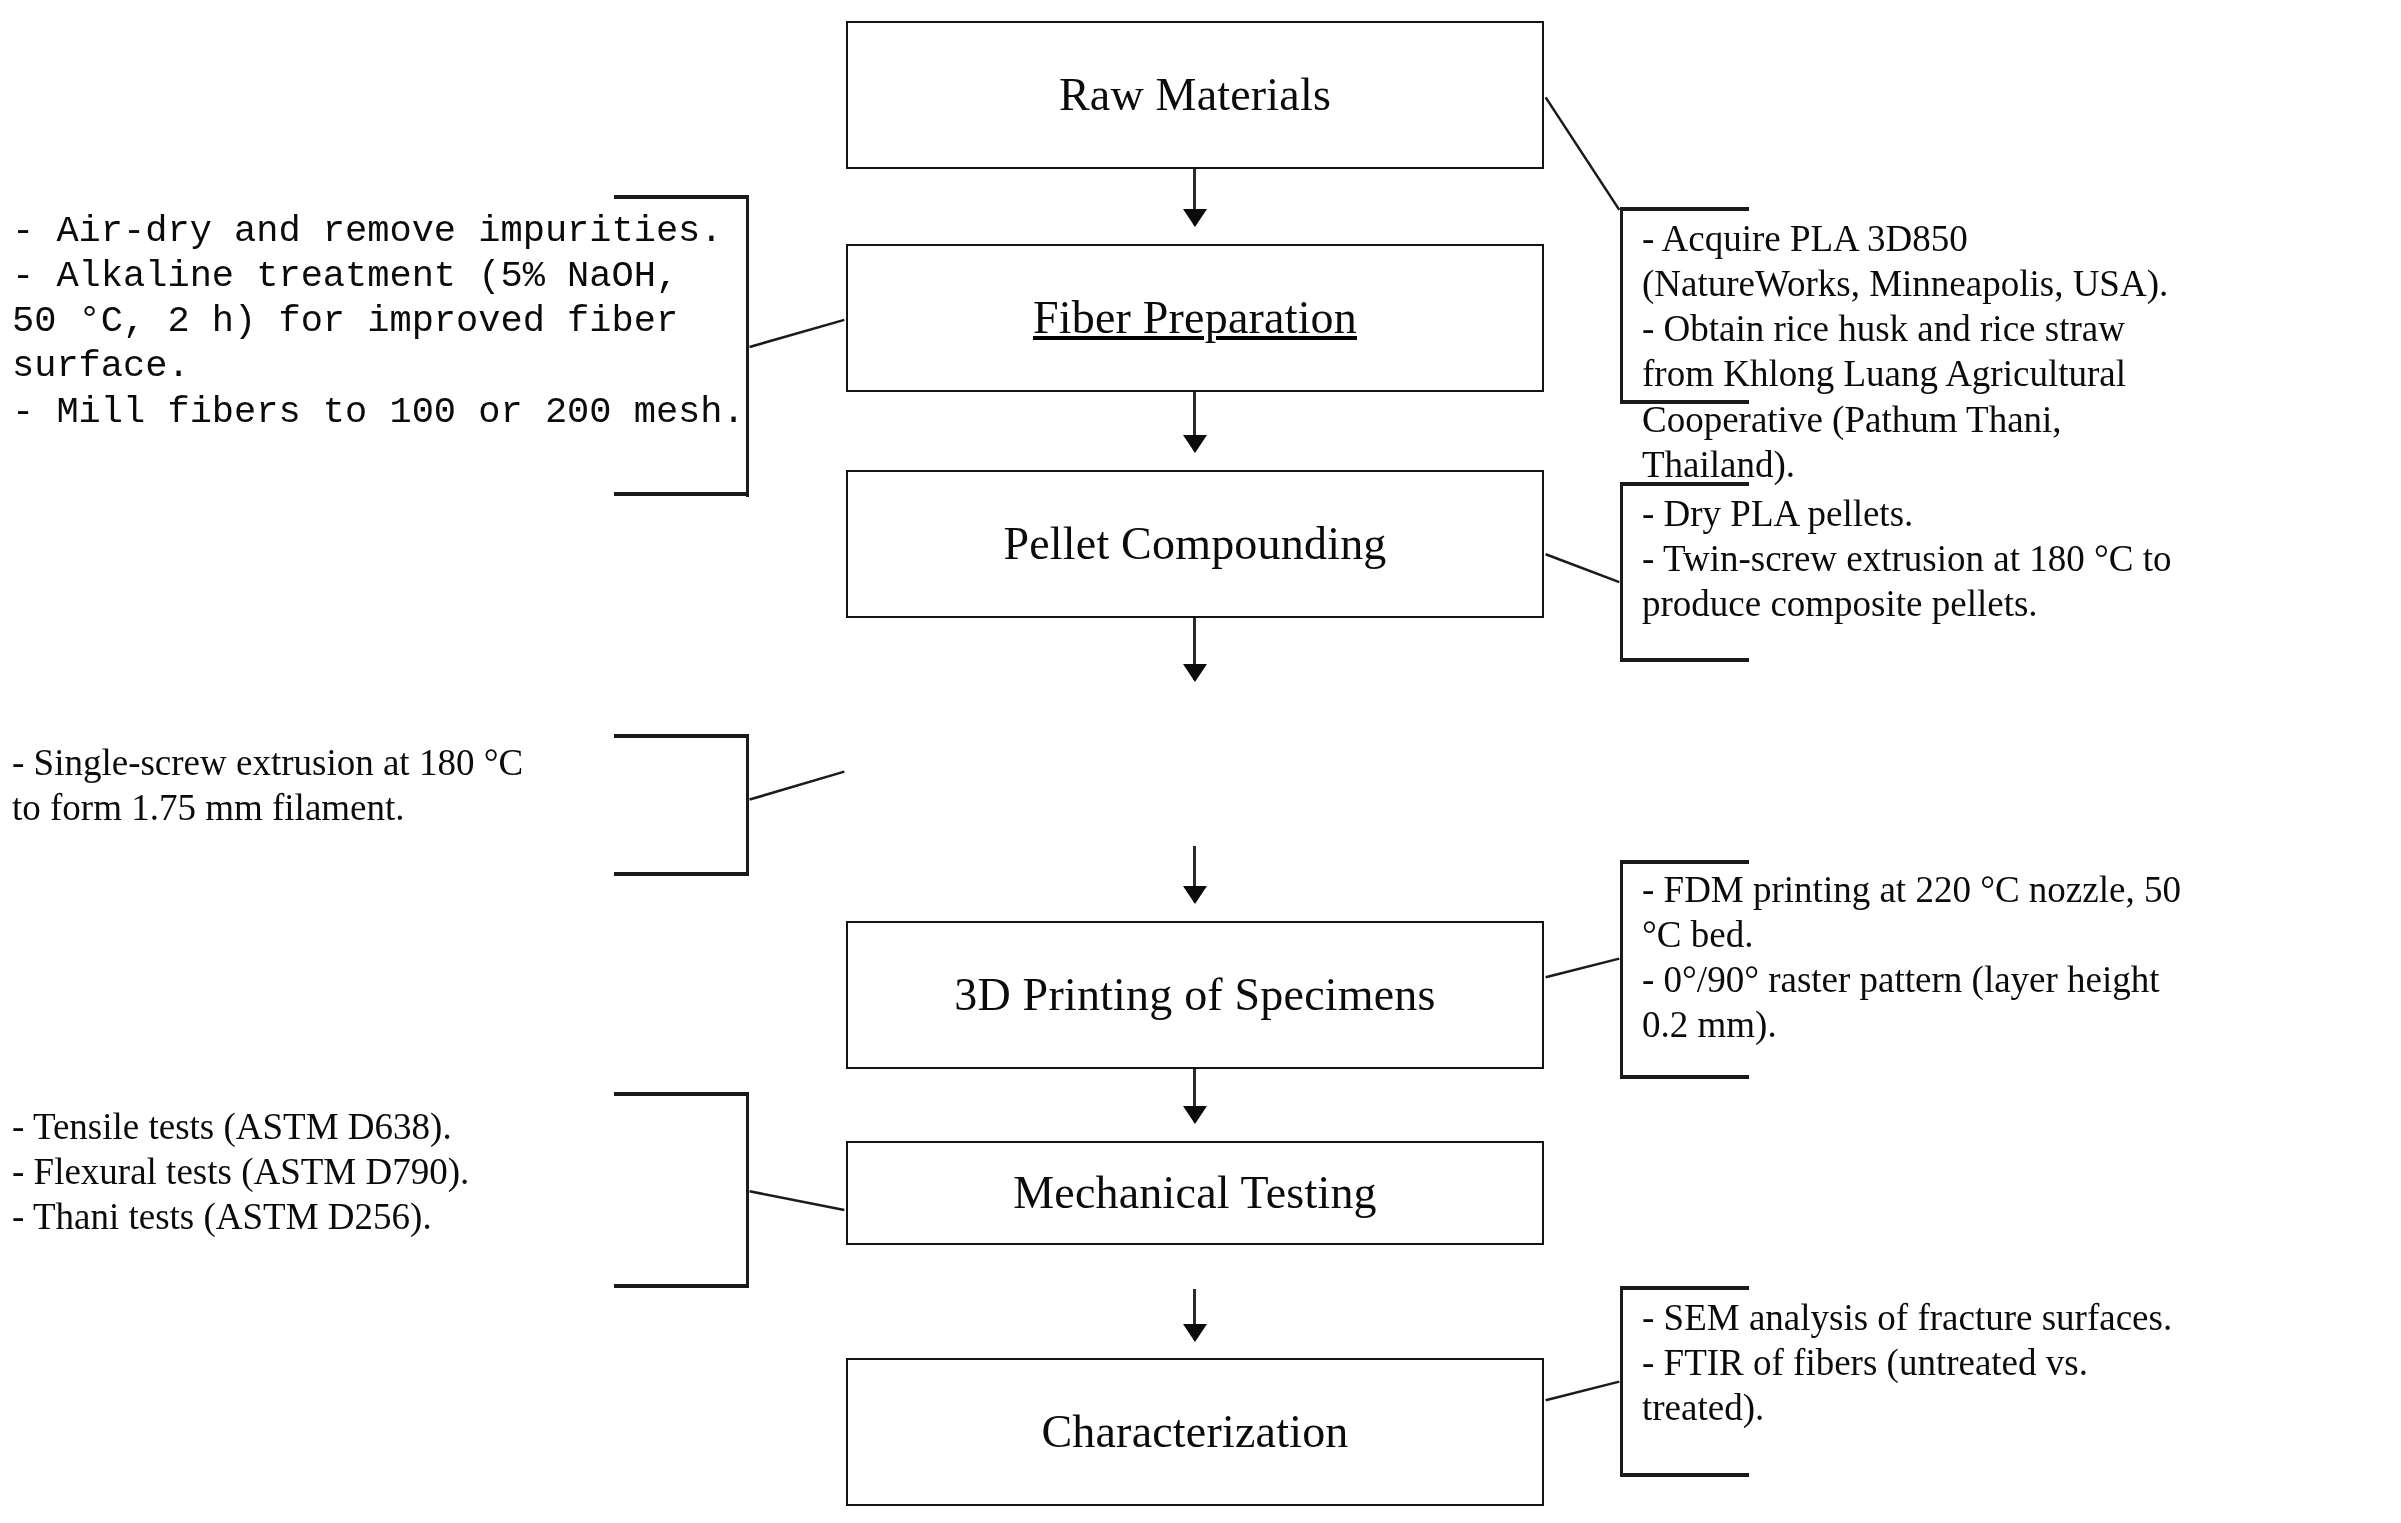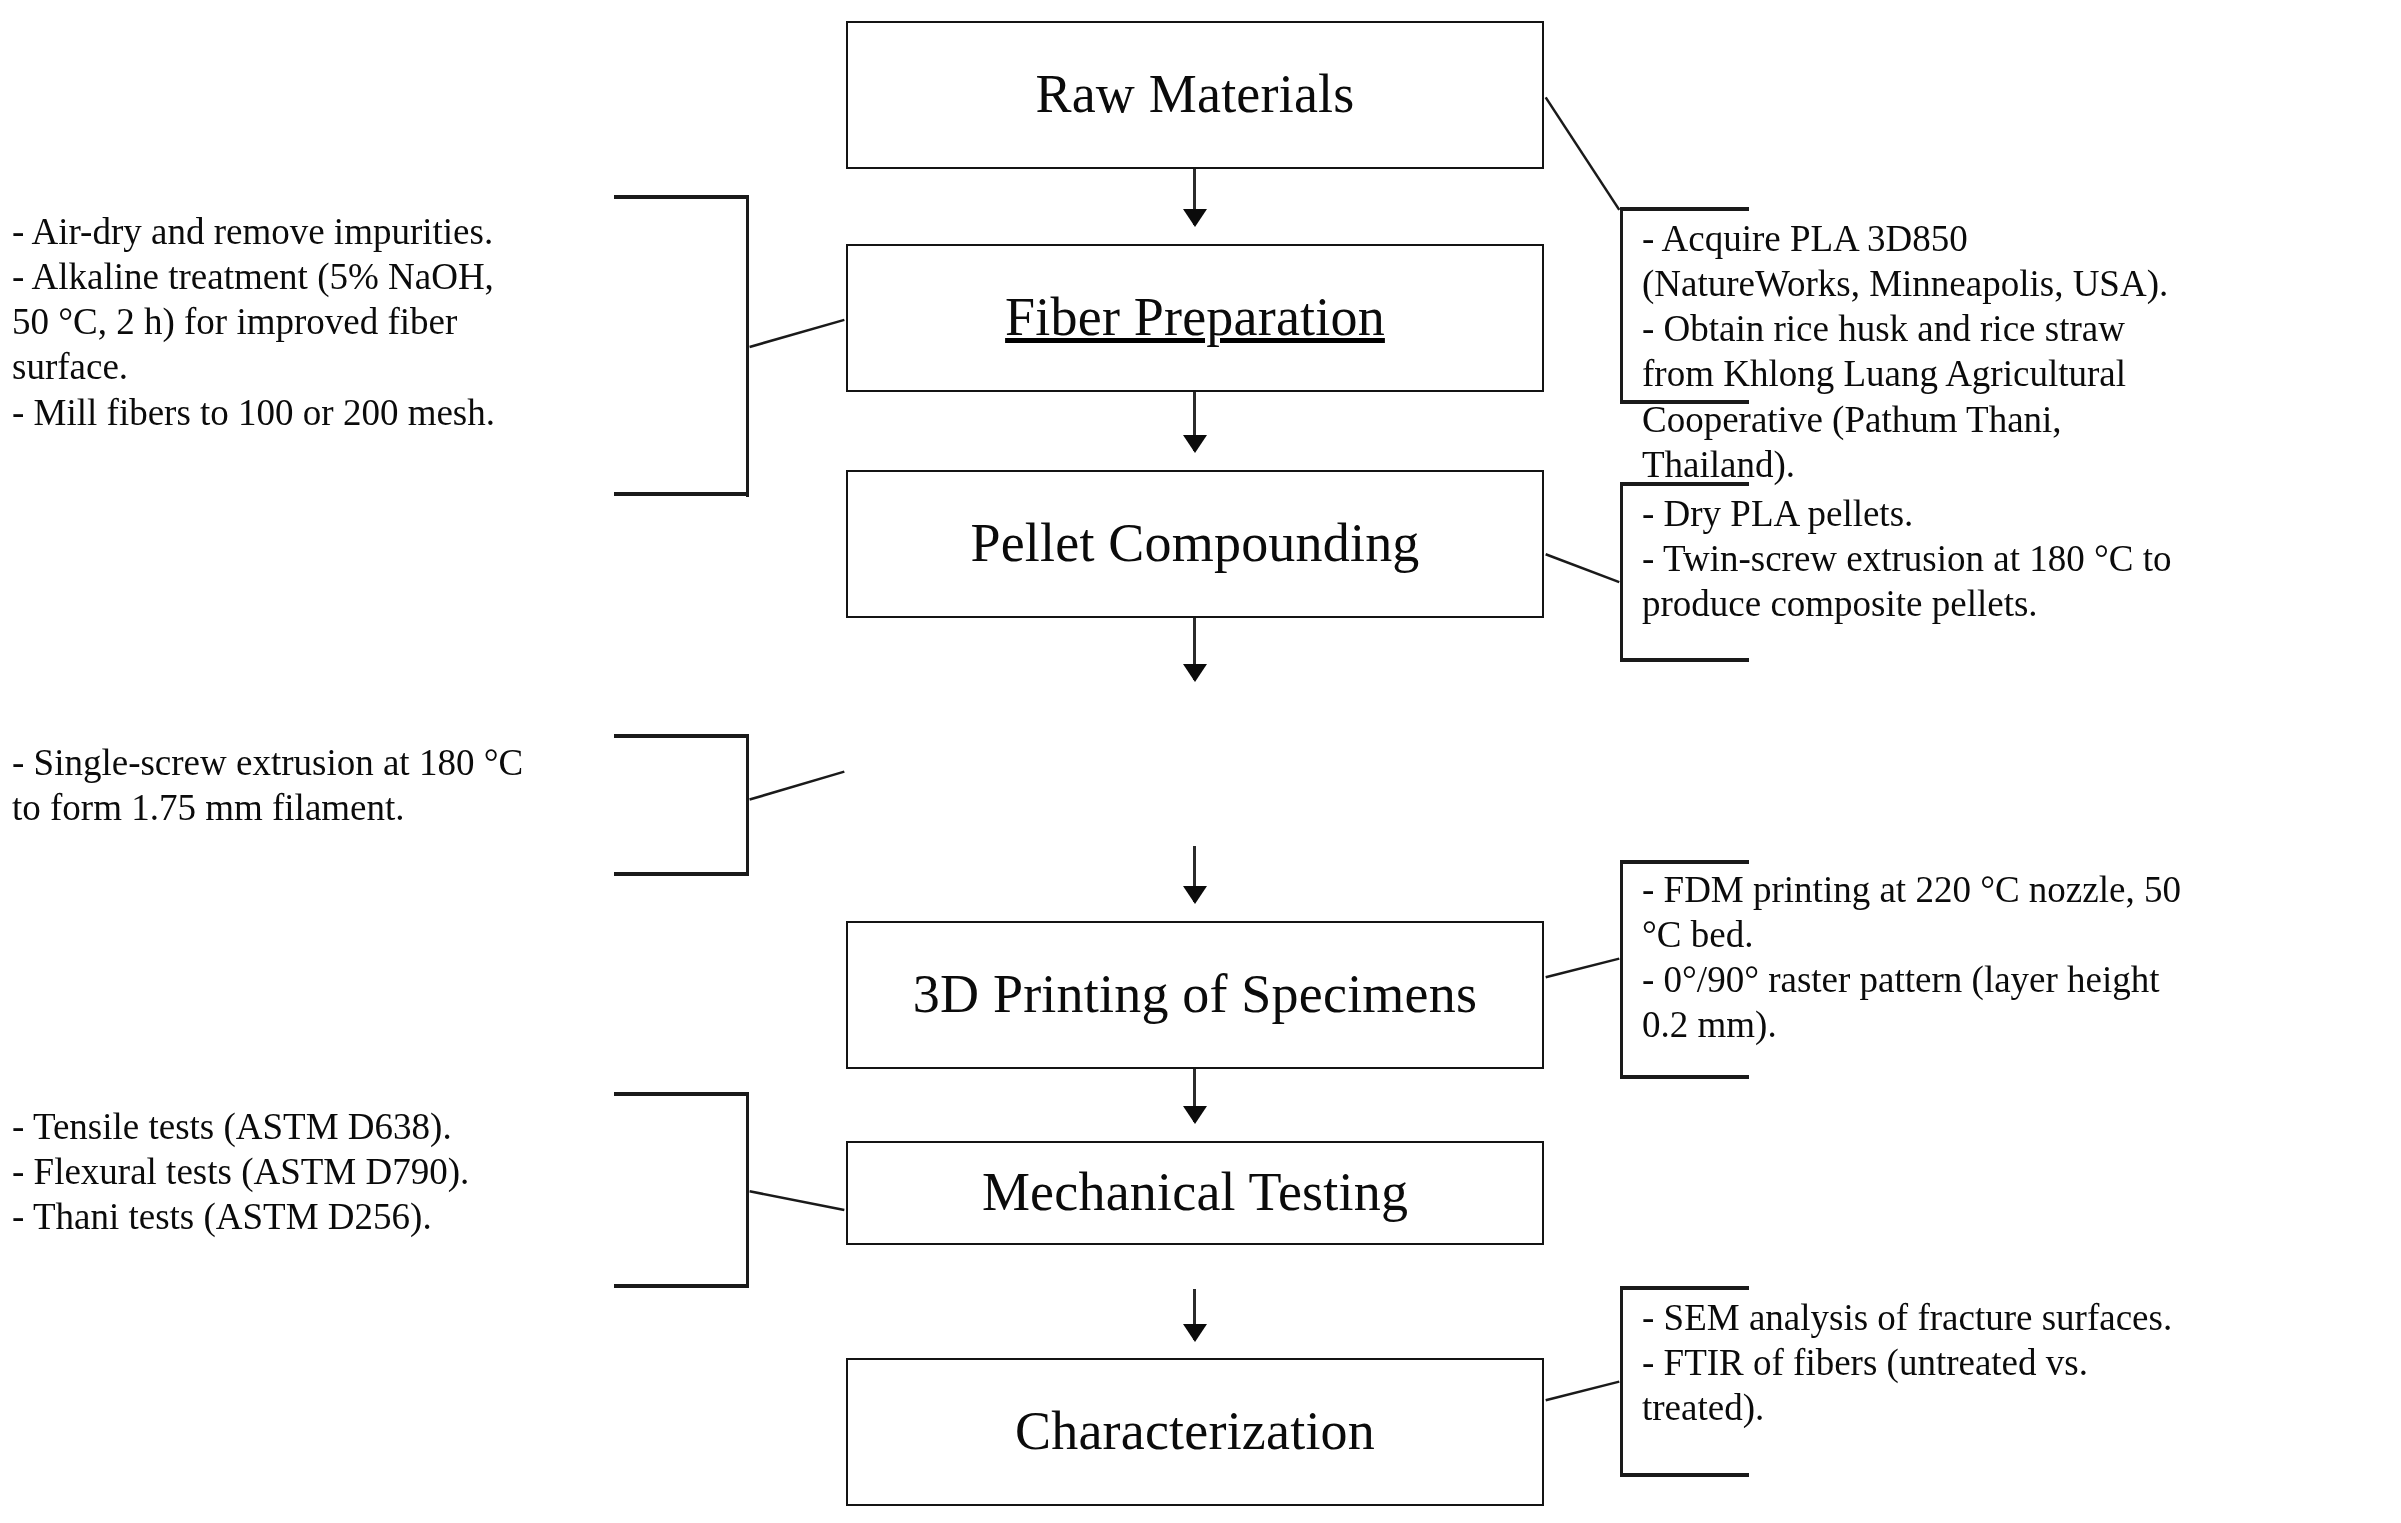--- a/index.html
+++ b/index.html
@@ -23,21 +23,21 @@
     width: 698px;
     box-sizing: border-box;
     border: 2.5px solid #141414;
     background: #ffffff;
     display: flex;
     align-items: center;
     justify-content: center;
     text-align: center;
   }
   .proc-label {
-    font-size: 54px;
+    font-size: 46px;
     line-height: 1.1;
     color: #0b0b0b;
     letter-spacing: 0.2px;
     white-space: nowrap;
   }
 
   
   .arrow {
     position: absolute;
     left: 1193px;
@@ -158,21 +158,21 @@
 Cooperative (Pathum Thani,
 Thailand).</div>
   </div>
 
   <div class="ann">
     <div class="bracket">
       <div class="bar" style="left:614px;top:195px;width:135px;"></div>
       <div class="stem" style="left:746px;top:195px;height:302px;"></div>
       <div class="bar" style="left:614px;top:492px;width:135px;"></div>
     </div>
-    <div class="ann-text" style="left:12px;top:209px;width:745px;">- Air-dry and remove impurities.
+    <div class="ann-text" style="left:12px;top:209px;width:745px;font-family:Liberation Mono, monospace;">- Air-dry and remove impurities.
 - Alkaline treatment (5% NaOH,
 50 °C, 2 h) for improved fiber
 surface.
 - Mill fibers to 100 or 200 mesh.</div>
   </div>
 
   <div class="ann">
     <div class="bracket">
       <div class="bar" style="left:1620px;top:482px;width:129px;"></div>
       <div class="stem" style="left:1620px;top:482px;height:179px;"></div>

